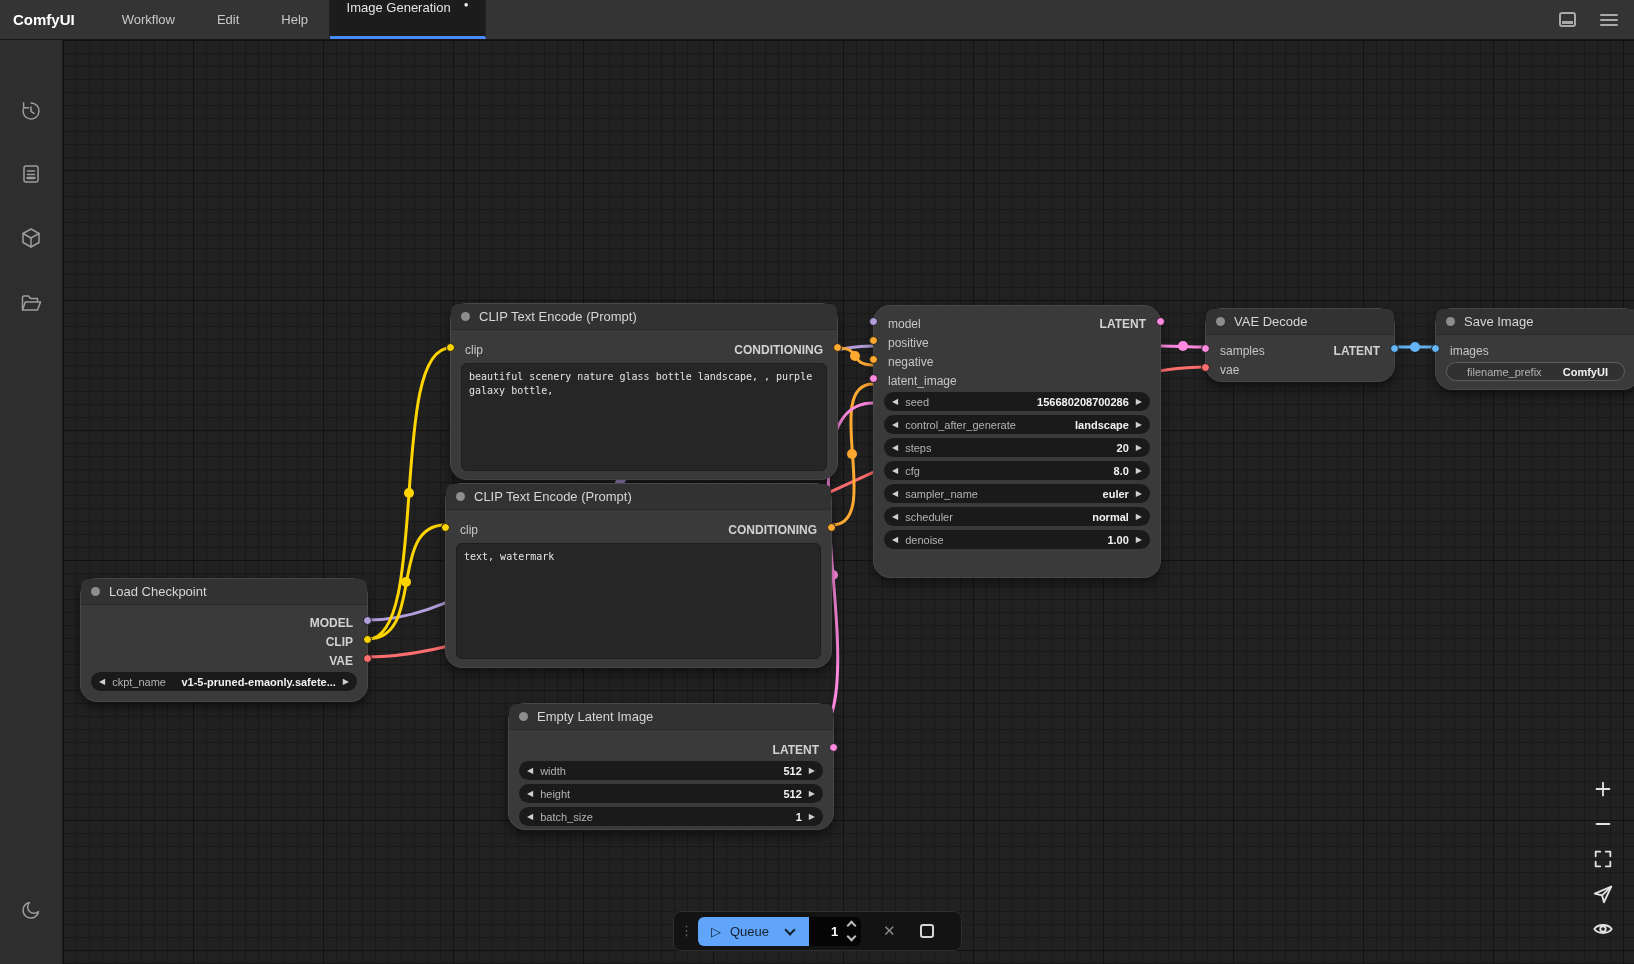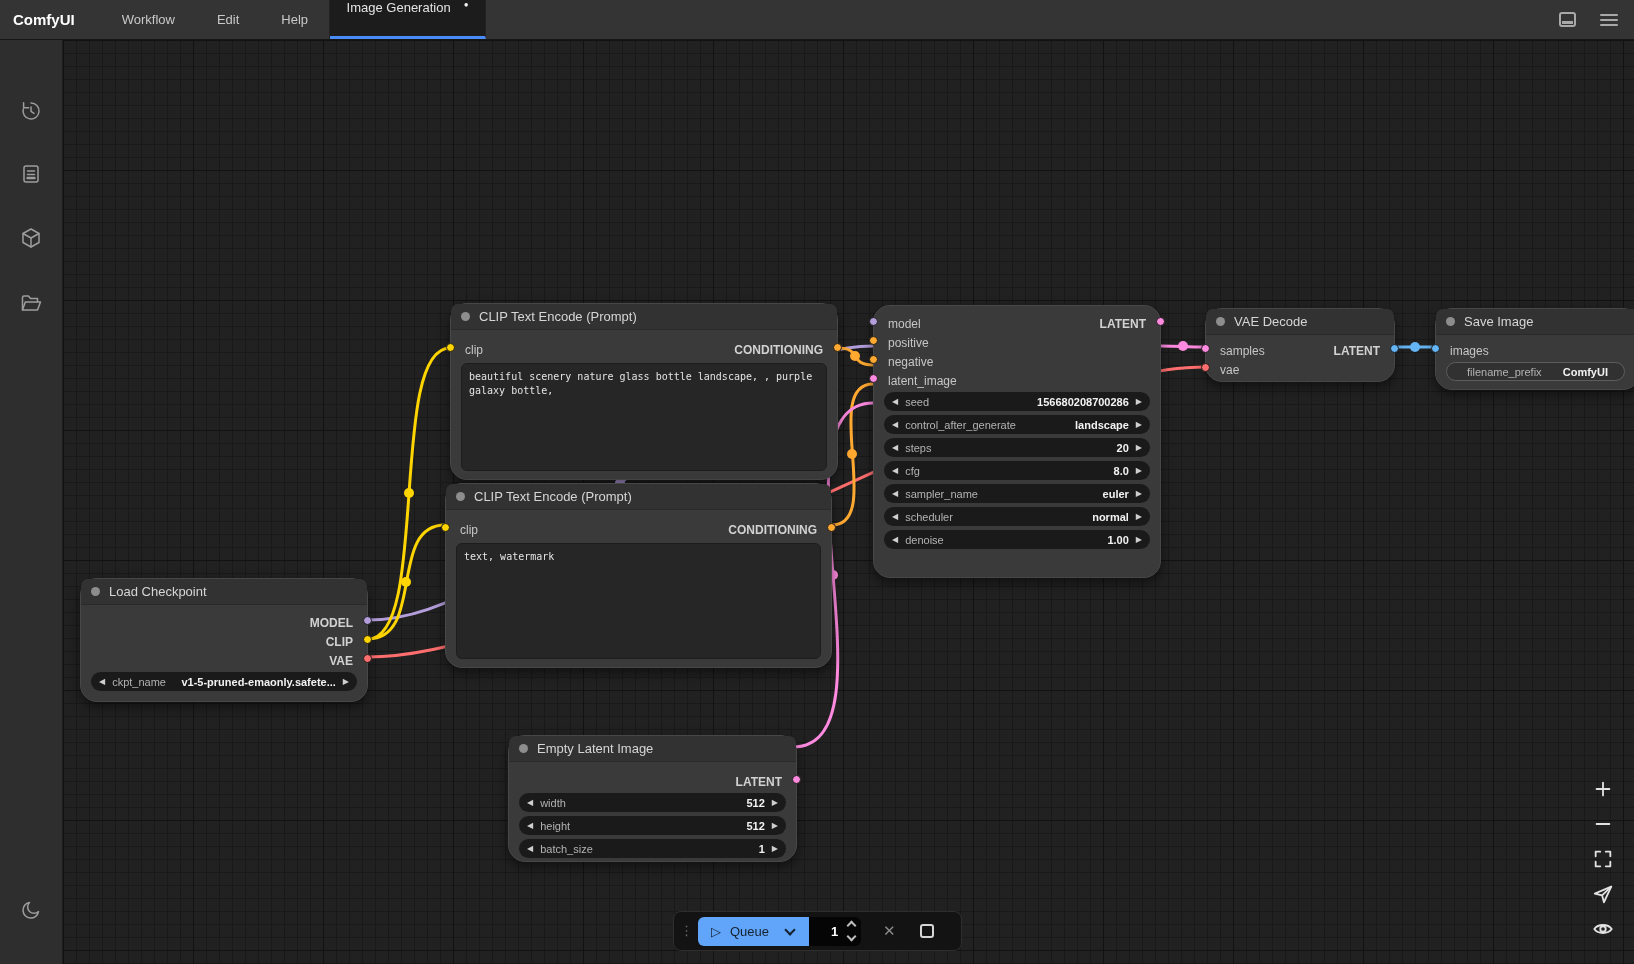--- a/index.html
+++ b/index.html
@@ -239,21 +239,21 @@
   </div>
   <div class="io-row" style="margin-top:8px">
     <span class="slot-dot in c-clip"></span>
     <span>clip</span>
     <span class="out-label">CONDITIONING</span>
     <span class="slot-dot out c-cond"></span>
   </div>
   <div class="prompt-area" style="height:116px">text, watermark</div>
 </div>
 
-<div class="node" style="left:508px; top:735px; width:289px; height:127px">
+<div class="node" style="left:508px; top:703px; width:326px; height:127px">
   <div class="node-header">
     <div class="collapse-dot"></div>
     <div class="node-title">Empty Latent Image</div>
   </div>
   <div class="io-row out-only" style="margin-top:8px">
     <span class="out-label">LATENT</span>
     <span class="slot-dot out c-latent"></span>
   </div>
   <div class="widget">
     <span class="warr">◀</span>

